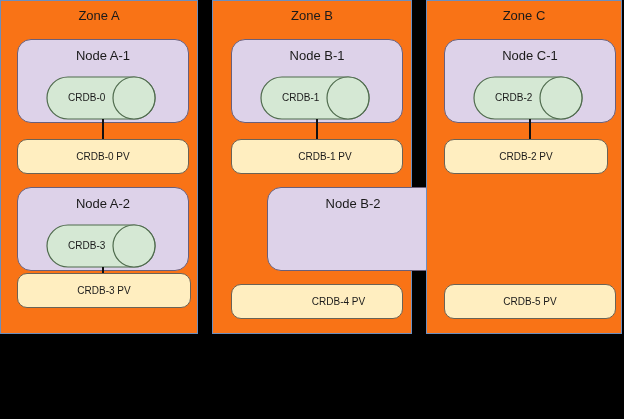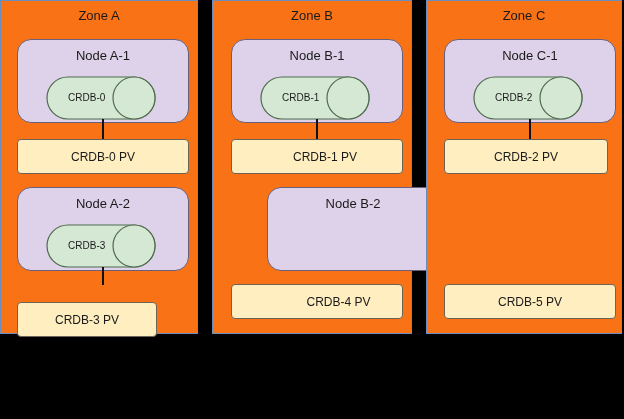--- a/index.html
+++ b/index.html
@@ -52,26 +52,26 @@
     width: 100%;
     text-align: center;
     font-size: 13px;
     line-height: 16px;
     color: #1a1a1a;
   }
   .pv {
     position: absolute;
     background: #ffeec0;
     border: 1px solid #6b6355;
-    border-radius: 4px;
+    border-radius: 10px;
     box-sizing: border-box;
     display: flex;
     align-items: center;
     justify-content: center;
-    font-size: 12px;
+    font-size: 10px;
     color: #1a1a1a;
   }
   
   .cyl {
     position: absolute;
     box-sizing: border-box;
   }
   .cyl svg {
     position: absolute;
     left: 0; top: 0;
@@ -129,21 +129,21 @@
     <div class="cyl" style="left:45px; top:223px; width:110px; height:44px;">
       <svg viewBox="0 0 110 44" preserveAspectRatio="none">
         <path d="M 22 1 L 88 1 A 21 21 0 0 1 88 43 L 22 43 A 21 21 0 0 1 22 1 Z" fill="#d5e8d4" stroke="#4f6b4d" stroke-width="1.2"></path>
         <ellipse cx="88" cy="22" rx="21" ry="21" fill="#d5e8d4" stroke="#4f6b4d" stroke-width="1.2"></ellipse>
       </svg>
       <div class="cyl-label">CRDB-3</div>
     </div>
 
     <div class="connector" style="left:101px; top:266px; height:18px;"></div>
 
-    <div class="pv" style="left:16px; top:301px; width:140px; height:35px;">
+    <div class="pv" style="left:16px; top:272px; width:174px; height:35px;">
       <span>CRDB-3 PV</span>
     </div>
   </div>
 
   <div class="zone" style="left:212px; top:0px; width:200px; height:334px;">
     <div class="zone-title">Zone B</div>
 
     <div class="node" style="left:18px; top:38px; width:172px; height:84px;">
       <div class="node-title">Node B-1</div>
     </div>

